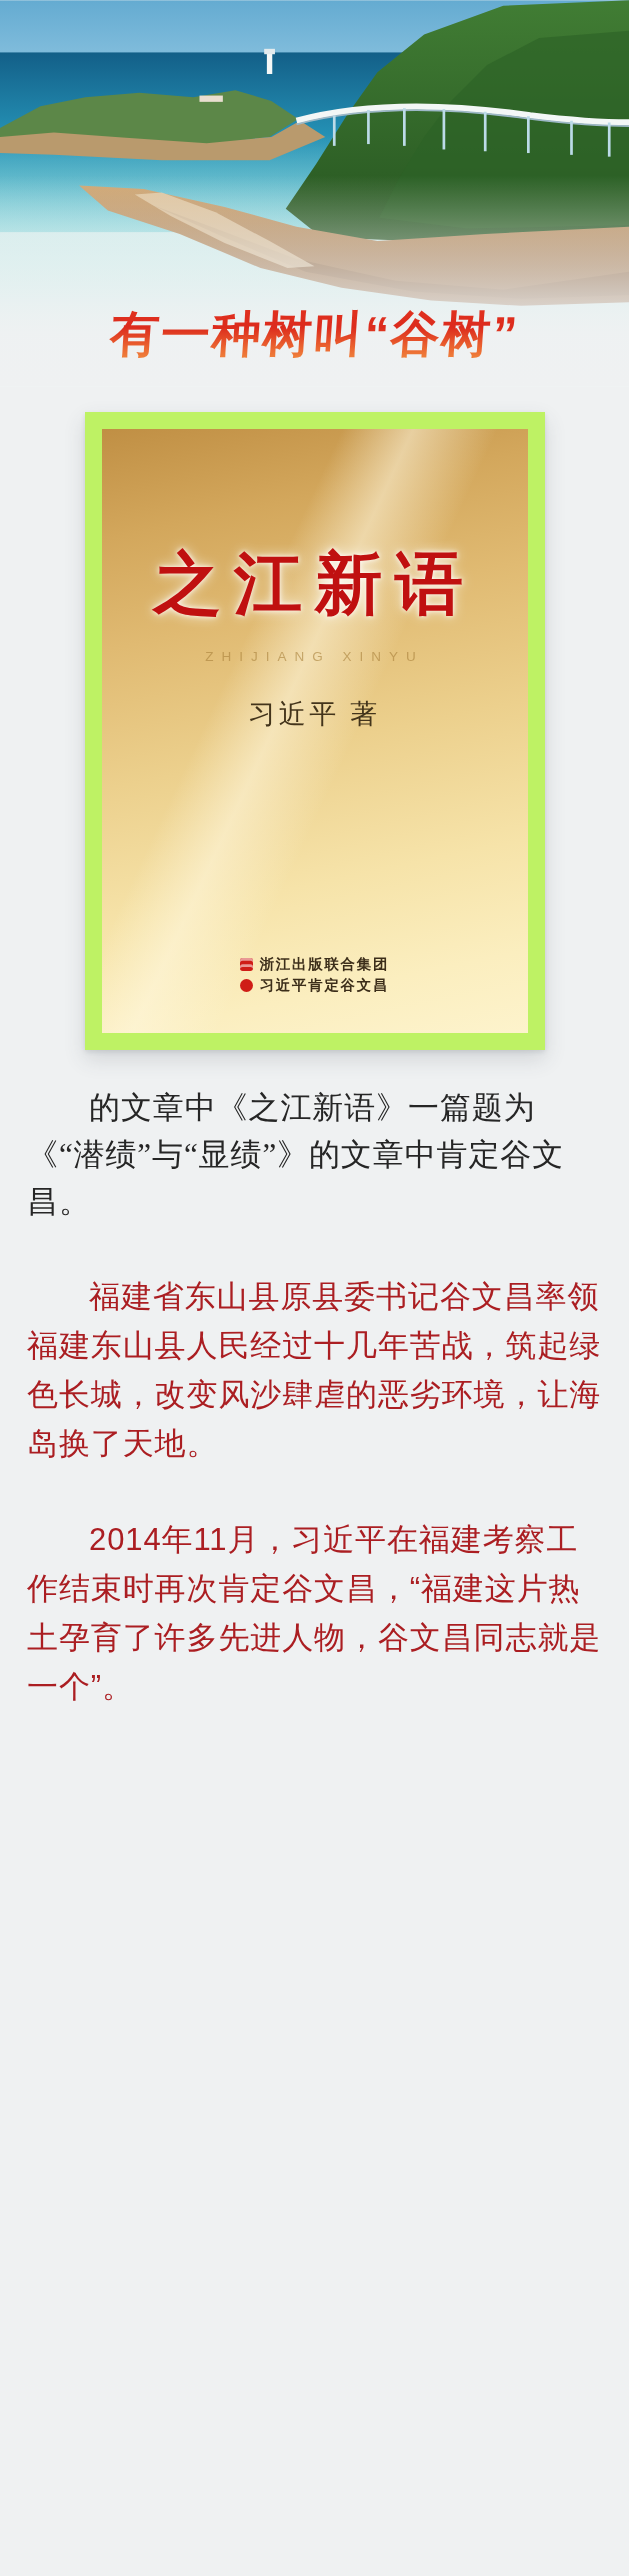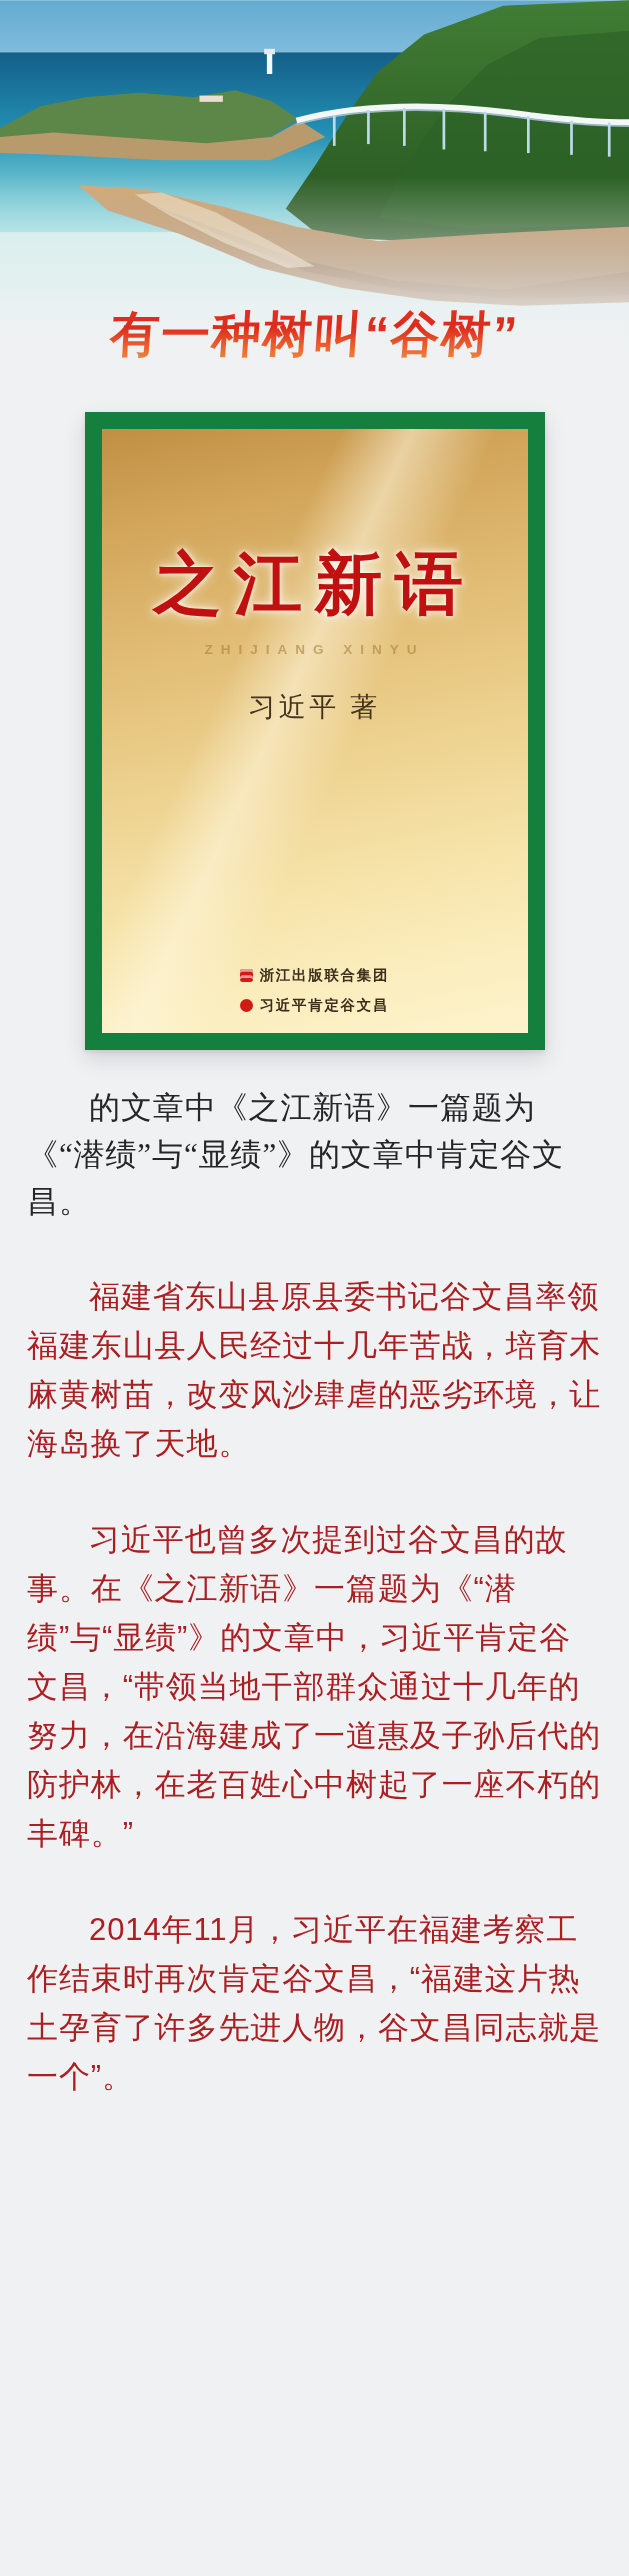--- a/index.html
+++ b/index.html
@@ -34,21 +34,21 @@
     -webkit-background-clip:text;
     background-clip:text;
     color:transparent;
     text-shadow:none;
   }
 
   
   .book-frame{
     width:426px;height:604px;
     margin:25px auto 0;
-    background:#15803d;
+    background:#bef264;
     padding:17px;
     box-shadow:0 9px 20px rgba(60,70,80,.16), 0 1.8px 4.5px rgba(60,70,80,.12);
     position:relative;
   }
   .book-cover{
     width:426px;height:604px;
     position:relative;
     overflow:hidden;
     background:
       linear-gradient(115deg, rgba(255,255,255,0) 34%, rgba(255,248,224,.55) 44%, rgba(255,255,255,0) 56%),
@@ -59,38 +59,38 @@
     margin-top:110px;
     font-size:68px;
     letter-spacing:12.6px;
     font-weight:700;
     color:#c01010;
     font-family:"Liberation Serif",serif;
     text-shadow:0 0 5.4px rgba(255,255,255,.95), 0 0 12.6px rgba(255,255,255,.8);
     white-space:nowrap;
   }
   .cover-latin{
-    margin-top:12px;
+    margin-top:19px;
     font-size:13.5px;
-    font-weight:700;
+    font-weight:400;
     letter-spacing:8px;
     color:rgba(168,128,58,.6);
     font-family:"Liberation Sans",sans-serif;
   }
   .cover-author{
     margin-top:32px;
     font-size:27px;
     color:#43341b;
     font-family:"Liberation Serif",serif;
     letter-spacing:3.6px;
   }
   .cover-publishers{
     position:absolute;
-    left:0;right:0;bottom:18px;
-    display:flex;flex-direction:column;align-items:center;gap:11px;
+    left:0;right:0;bottom:38px;
+    display:flex;flex-direction:column;align-items:center;gap:2px;
   }
   .pub-row{
     display:flex;align-items:center;gap:6.3px;
     font-family:"Liberation Serif",serif;
     font-weight:700;
     font-size:14.4px;
     color:#3c2e1a;
     letter-spacing:1.8px;
   }
   .pub-logo{display:inline-block;width:13.5px;height:13.5px;background:#cf1d16;}
@@ -204,18 +204,17 @@
         </div>
         <div class="pub-row">
           <span class="pub-logo circle"></span>
           <span>习近平肯定谷文昌</span>
         </div>
       </div>
     </div>
   </div>
 
   <p class="intro">的文章中《之江新语》一篇题为《“潜绩”与“显绩”》的文章中肯定谷文昌。</p>
-  <p class="para">福建省东山县原县委书记谷文昌率领福建东山县人民经过十几年苦战，培育木麻黄树苗，改变风沙肆虐的恶劣环境，让海岛换了天地。</p>
-  <p class="para">习近平也曾多次提到过谷文昌的故事。在《之江新语》一篇题为《“潜绩”与“显绩”》的文章中，习近平肯定谷文昌，“带领当地干部群众通过十几年的努力，在沿海建成了一道惠及子孙后代的防护林，在老百姓心中树起了一座不朽的丰碑。”</p>
+  <p class="para">福建省东山县原县委书记谷文昌率领福建东山县人民经过十几年苦战，筑起绿色长城，改变风沙肆虐的恶劣环境，让海岛换了天地。</p>
   <p class="para">2014年11月，习近平在福建考察工作结束时再次肯定谷文昌，“福建这片热土孕育了许多先进人物，谷文昌同志就是一个”。</p>
 
 </div>
 
 
 </body></html>

